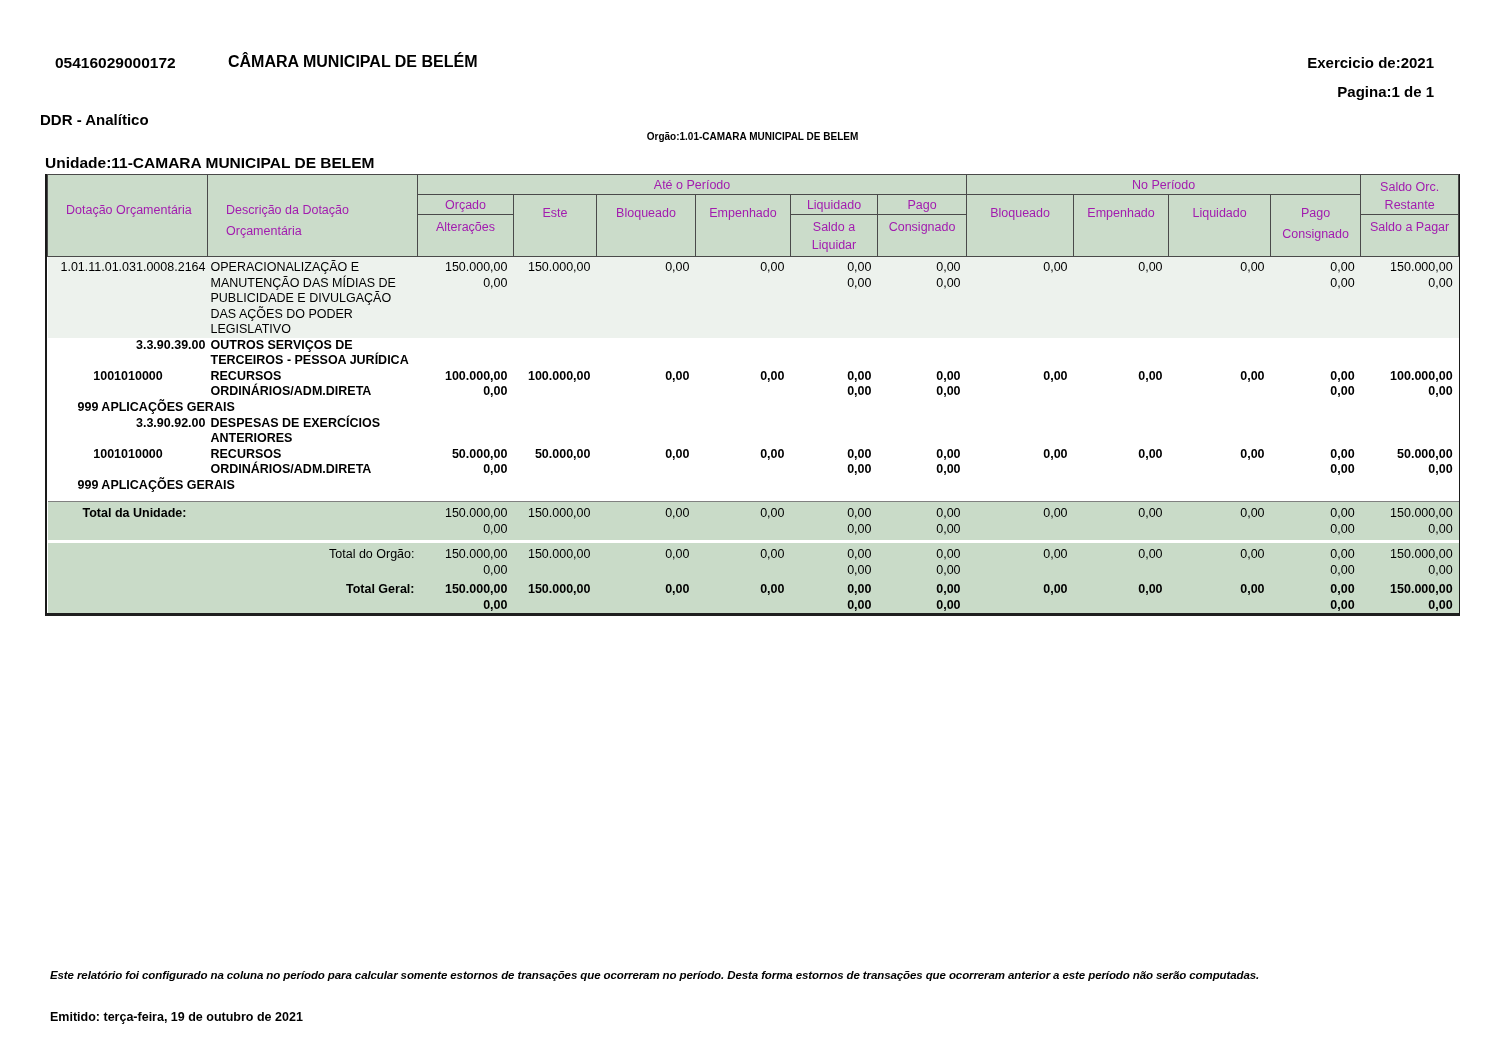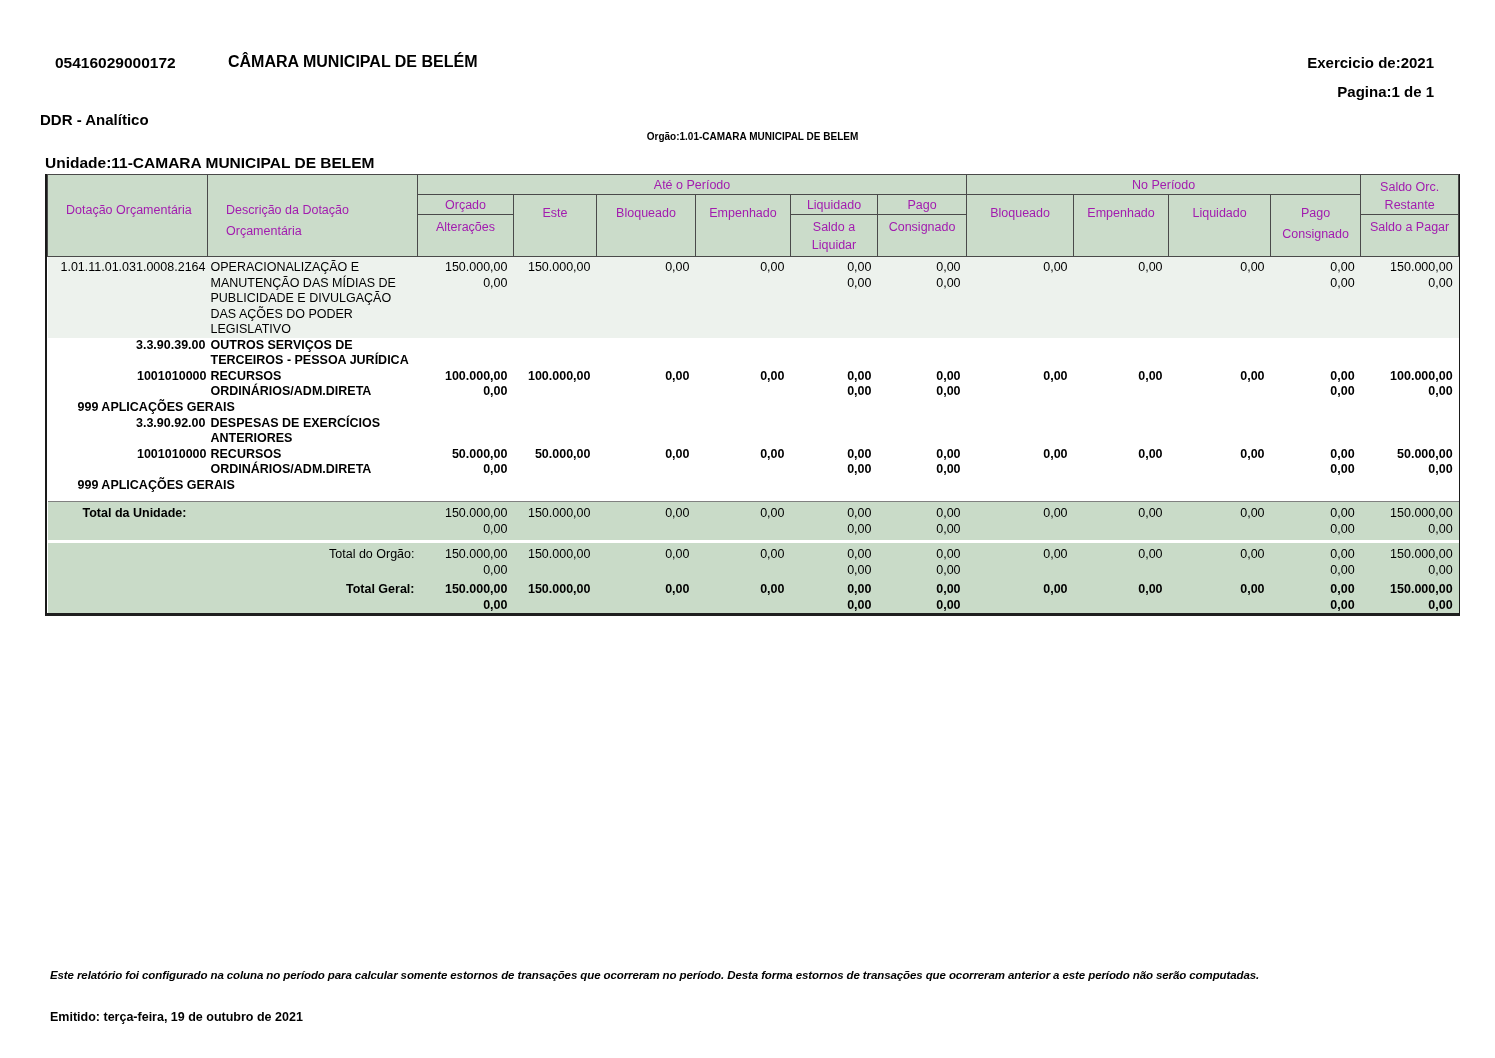--- a/index.html
+++ b/index.html
@@ -41,21 +41,21 @@
   th.cell-l { text-align:left; vertical-align:top; padding-top:25px; padding-left:18px; line-height:21px; }
   th.vt  { vertical-align:top; padding-top:8px; line-height:21px; }
   th.top { vertical-align:top; padding-top:3px; }
   th.saldo-orc { vertical-align:top; padding-top:3px; line-height:18px; }
 
   tbody td {
     font-size:12.5px; line-height:15.5px; vertical-align:top;
     padding:0 2px; background:#fff;
   }
   td.code { text-align:right; padding-left:6px; }
-  td.code-r { text-align:right; padding-right:1px; }
+  td.code-r { text-align:center; padding-right:1px; }
   td.desc { text-align:left; padding-left:3px; }
   td.num { text-align:right; padding-right:6px; }
   tr.tint td { background:#edf2ed; padding-top:3px; }
   tr.r1 { height:77px; }
   tr.r2l { height:31px; }
   tr.r1l { height:16px; }
   tr.rlast { height:24px; }
   td.indent { padding-left:30px; }
 
   tr.trow td { background:#c9dbc8; padding-top:4px; }

